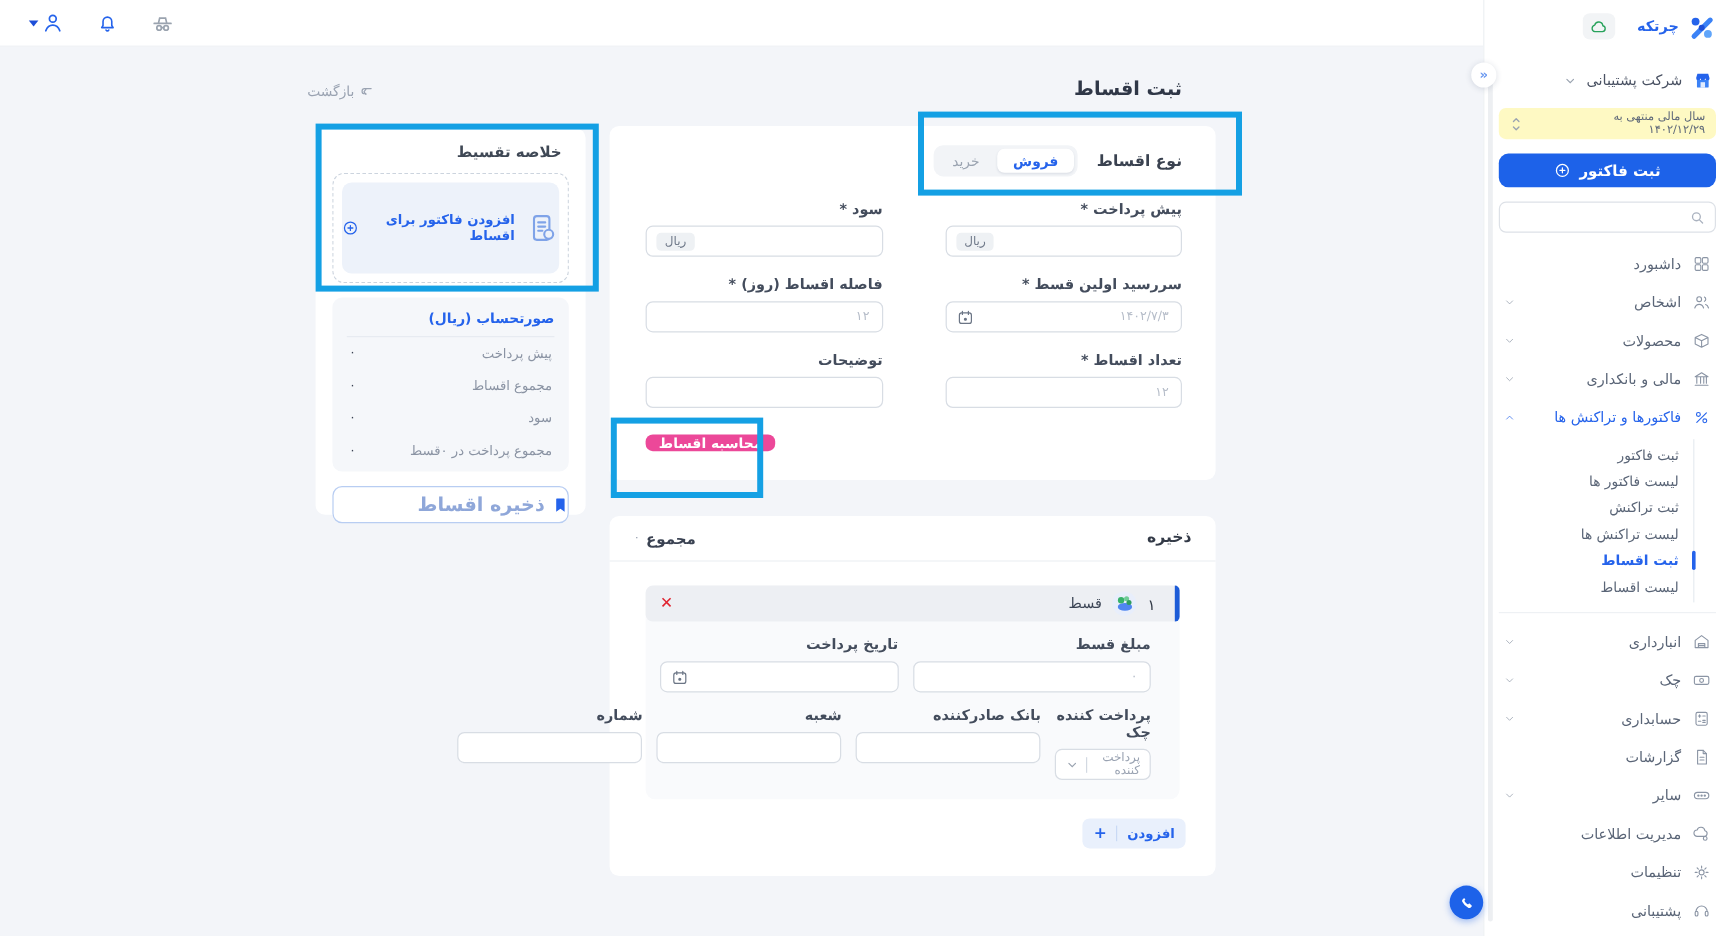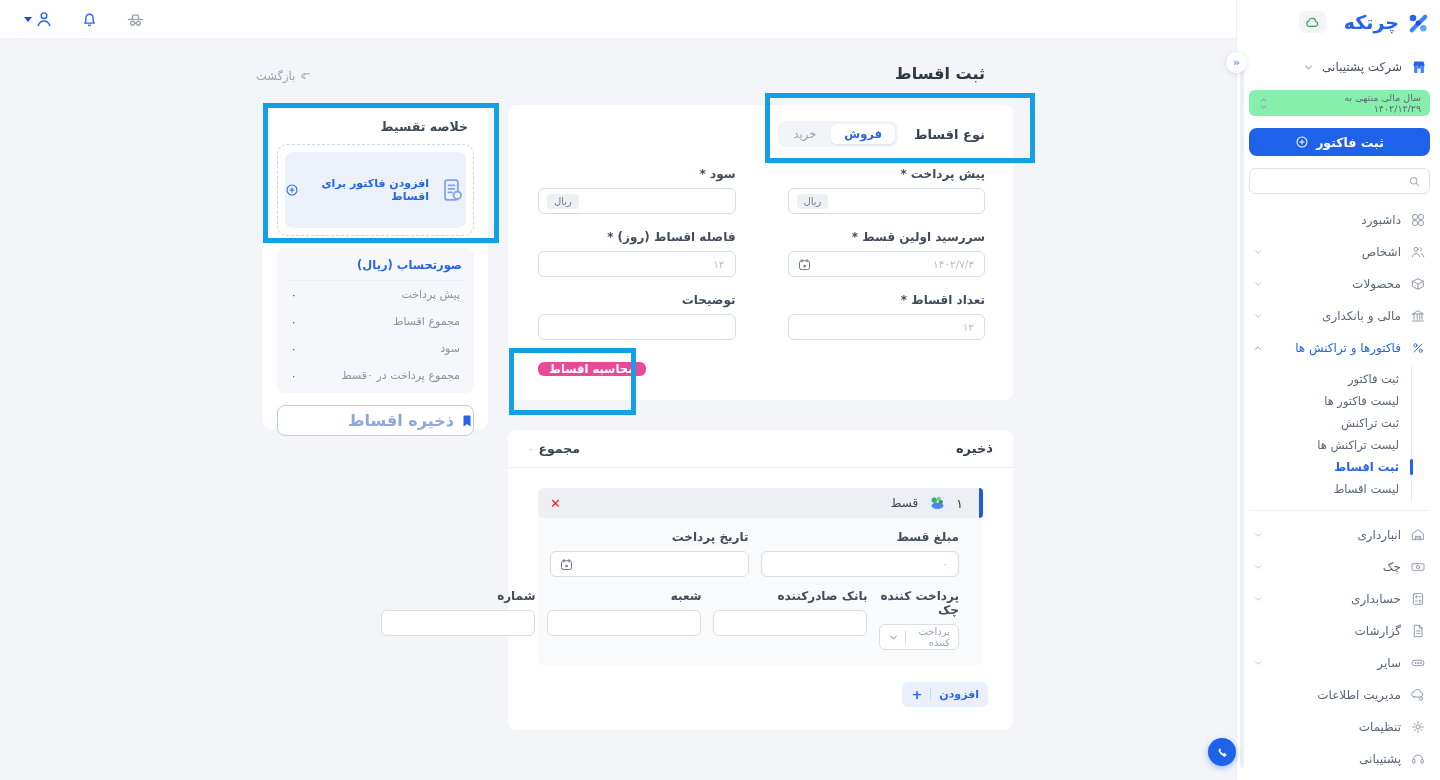--- a/index.html
+++ b/index.html
@@ -11,25 +11,25 @@
   
   .topbar{position:absolute;left:0;top:0;width:1236px;height:38px;background:#fff;border-bottom:1px solid #eef1f4;}
   .topbar-icons{position:absolute;left:24px;top:7px;display:flex;gap:26px;direction:ltr;align-items:center;height:24px;}
   .tb-user{display:flex;align-items:center;gap:2px;cursor:pointer}
   .caret{width:0;height:0;border-left:4px solid transparent;border-right:4px solid transparent;border-top:5px solid #1d4ed8;}
 
   
   .sidebar{position:absolute;right:0;top:0;width:204px;height:780px;background:#fff;border-left:1px solid #edf0f3;box-sizing:border-box;padding:0 10px 0 12px;}
   .sb-scroll{position:absolute;left:3px;top:55px;bottom:12px;width:4px;border-radius:2px;background:#edeff2;}
   .sb-logo{display:flex;align-items:center;gap:6px;height:40px;padding-top:2px;}
-  .logo-text{font-size:19px;font-weight:700;color:#2563eb;}
+  .logo-text{font-size:12px;font-weight:700;color:#2563eb;}
   .cloud-btn{width:27px;height:22px;background:#f2f4f6;border-radius:6px;display:flex;align-items:center;justify-content:center;margin-right:12px;cursor:pointer;}
   .sb-company{display:flex;align-items:center;gap:8px;height:34px;margin-top:8px;padding:0 2px;cursor:pointer;}
   .sb-company .lbl{font-size:12px;color:#4a5263;}
-  .sb-fiscal{display:flex;align-items:center;gap:18px;height:26px;background:#86efac;border-radius:6px;padding:0 9px;margin-top:6px;font-size:9.5px;color:#5d6778;cursor:pointer;}
+  .sb-fiscal{display:flex;align-items:center;gap:18px;height:26px;background:#fef9c3;border-radius:6px;padding:0 9px;margin-top:6px;font-size:9.5px;color:#5d6778;cursor:pointer;}
   .sb-invoice{height:28px;margin-top:12px;background:#1d62e9;border-radius:8px;color:#fff;display:flex;align-items:center;justify-content:center;gap:7px;font-size:12.5px;font-weight:600;cursor:pointer;}
   .sb-search{height:26px;margin-top:12px;border:1px solid #dde1e7;border-radius:6px;background:#fff;display:flex;align-items:center;padding:0 8px;gap:6px;box-sizing:border-box;}
   .sb-search input{flex:1;min-width:0;border:0;outline:0;background:transparent;font:inherit;font-size:11px;}
   .sb-menu{margin-top:10px;}
   .mi{display:flex;align-items:center;gap:9px;height:32px;padding:0 4px;font-size:12px;color:#5a6577;cursor:pointer;}
   .mi .lbl{flex:1}
   .mi svg{stroke:#8b95a5;fill:none;stroke-width:1.4;stroke-linecap:round;stroke-linejoin:round;}
   .mi .chev{stroke:#9aa3b0}
   .mi.active{color:#2563eb}
   .mi.active svg{stroke:#2563eb}

